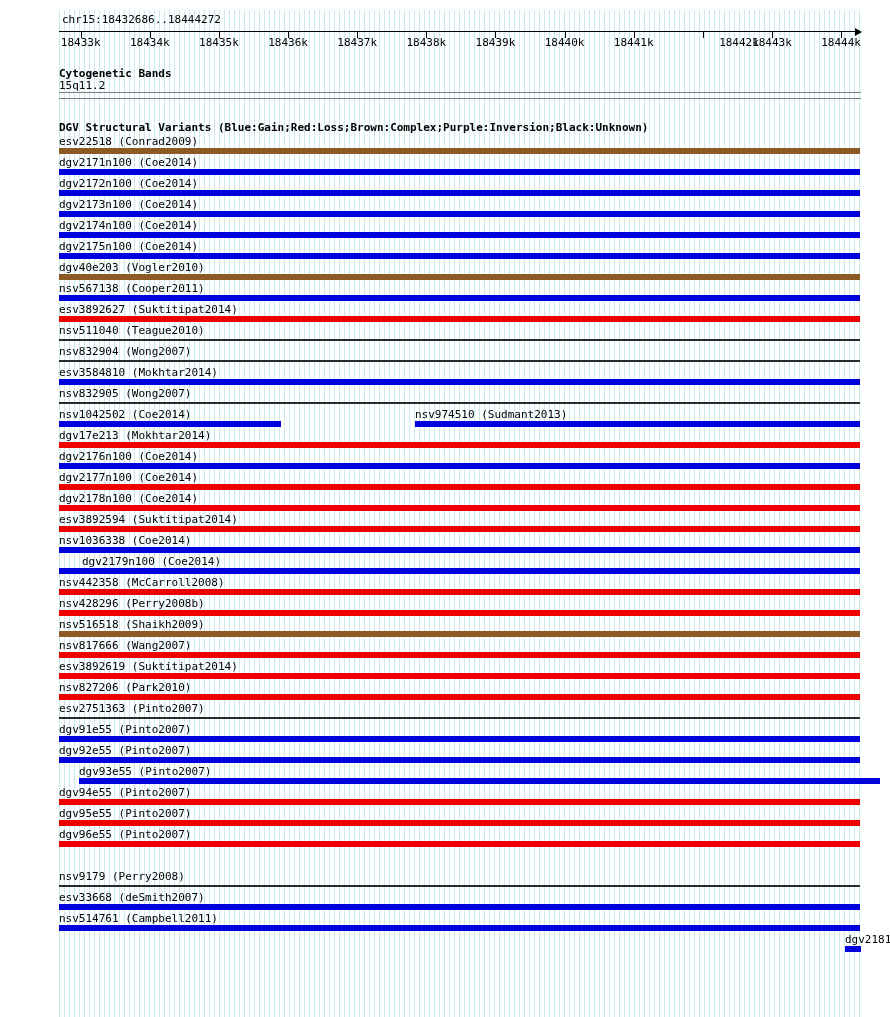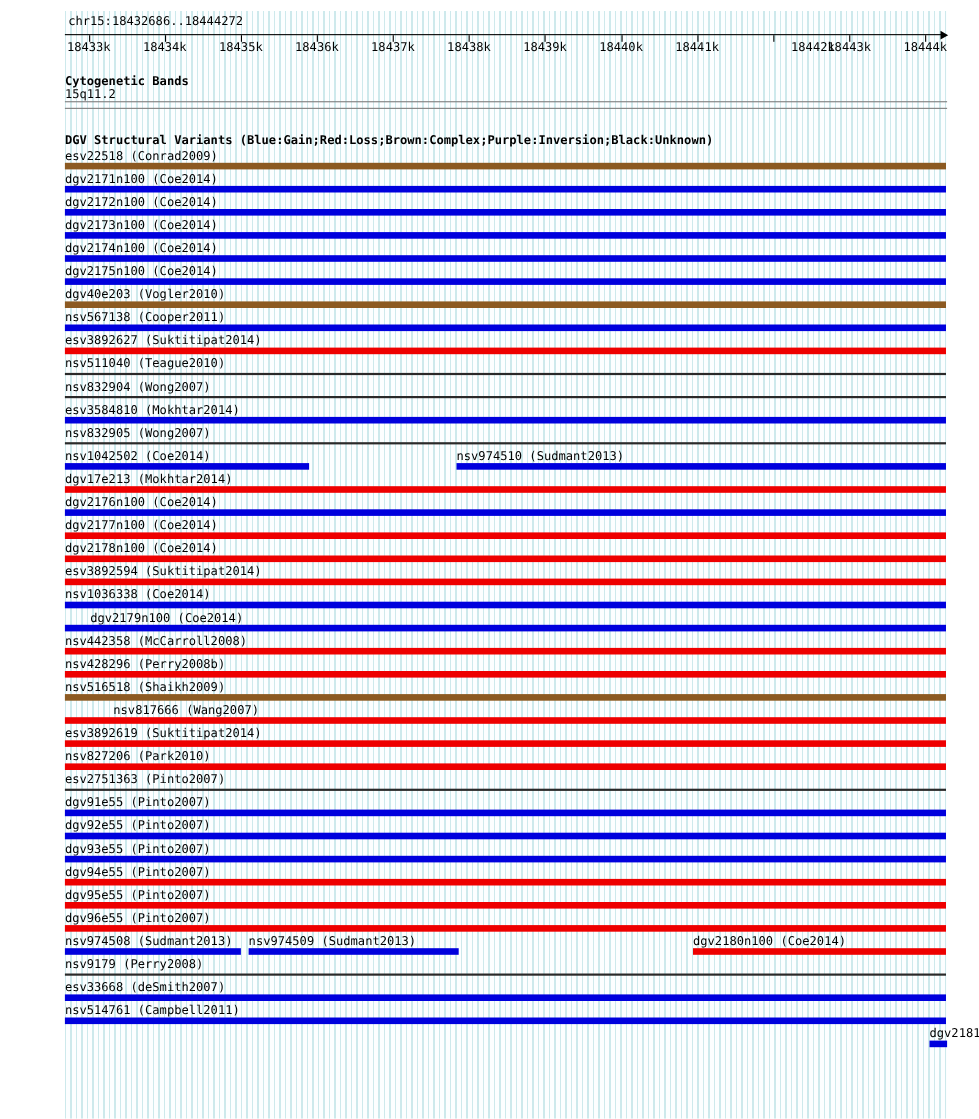--- a/index.html
+++ b/index.html
@@ -171,21 +171,21 @@
     </div>
     <div class="row" style="top: 462px;">
       <div class="vlabel" style="left: 0px;">nsv428296 (Perry2008b)</div>
       <div class="vbar" style="left: 0px; width: 801px; background: rgb(238, 0, 0);"></div>
     </div>
     <div class="row" style="top: 483px;">
       <div class="vlabel" style="left: 0px;">nsv516518 (Shaikh2009)</div>
       <div class="vbar" style="left: 0px; width: 801px; background: rgb(140, 90, 34);"></div>
     </div>
     <div class="row" style="top: 504px;">
-      <div class="vlabel" style="left: 0px; padding-left: 44px;">nsv817666 (Wang2007)</div>
+      <div class="vlabel" style="left: 0px;">nsv817666 (Wang2007)</div>
       <div class="vbar" style="left: 0px; width: 801px; background: rgb(238, 0, 0);"></div>
     </div>
     <div class="row" style="top: 525px;">
       <div class="vlabel" style="left: 0px;">esv3892619 (Suktitipat2014)</div>
       <div class="vbar" style="left: 0px; width: 801px; background: rgb(238, 0, 0);"></div>
     </div>
     <div class="row" style="top: 546px;">
       <div class="vlabel" style="left: 0px;">nsv827206 (Park2010)</div>
       <div class="vbar" style="left: 0px; width: 801px; background: rgb(238, 0, 0);"></div>
     </div>
@@ -194,43 +194,35 @@
       <div class="vbar unknown" style="left: 0px; width: 801px; background: rgb(42, 42, 42);"></div>
     </div>
     <div class="row" style="top: 588px;">
       <div class="vlabel" style="left: 0px;">dgv91e55 (Pinto2007)</div>
       <div class="vbar" style="left: 0px; width: 801px; background: rgb(0, 0, 221);"></div>
     </div>
     <div class="row" style="top: 609px;">
       <div class="vlabel" style="left: 0px; text-align: center;">dgv92e55 (Pinto2007)</div>
       <div class="vbar" style="left: 0px; width: 801px; background: rgb(0, 0, 221);"></div>
     </div>
-    <div class="row" style="top: 630px;">
+    <div class="row" style="top: 630px; margin-left: 20px;">
       <div class="vlabel" style="left: 0px;">dgv93e55 (Pinto2007)</div>
       <div class="vbar" style="left: 0px; width: 801px; background: rgb(0, 0, 221);"></div>
     </div>
     <div class="row" style="top: 651px;">
       <div class="vlabel" style="left: 0px;">dgv94e55 (Pinto2007)</div>
       <div class="vbar" style="left: 0px; width: 801px; background: rgb(238, 0, 0);"></div>
     </div>
     <div class="row" style="top: 672px;">
       <div class="vlabel" style="left: 0px;">dgv95e55 (Pinto2007)</div>
       <div class="vbar" style="left: 0px; width: 801px; background: rgb(238, 0, 0);"></div>
     </div>
     <div class="row" style="top: 693px;">
       <div class="vlabel" style="left: 0px;">dgv96e55 (Pinto2007)</div>
       <div class="vbar" style="left: 0px; width: 801px; background: rgb(238, 0, 0);"></div>
-    </div>
-    <div class="row" style="top: 714px;">
-      <div class="vlabel" style="left: 0px;">nsv974508 (Sudmant2013)</div>
-      <div class="vbar" style="left: 0px; width: 160px; background: rgb(0, 0, 221);"></div>
-      <div class="vlabel" style="left: 167px;">nsv974509 (Sudmant2013)</div>
-      <div class="vbar" style="left: 167px; width: 191px; background: rgb(0, 0, 221);"></div>
-      <div class="vlabel" style="left: 571px;">dgv2180n100 (Coe2014)</div>
-      <div class="vbar" style="left: 571px; width: 230px; background: rgb(238, 0, 0);"></div>
     </div>
     <div class="row" style="top: 735px;">
       <div class="vlabel" style="left: 0px;">nsv9179 (Perry2008)</div>
       <div class="vbar unknown" style="left: 0px; width: 801px; background: rgb(42, 42, 42);"></div>
     </div>
     <div class="row" style="top: 756px;">
       <div class="vlabel" style="left: 0px;">esv33668 (deSmith2007)</div>
       <div class="vbar" style="left: 0px; width: 801px; background: rgb(0, 0, 221);"></div>
     </div>
     <div class="row" style="top: 777px;">

